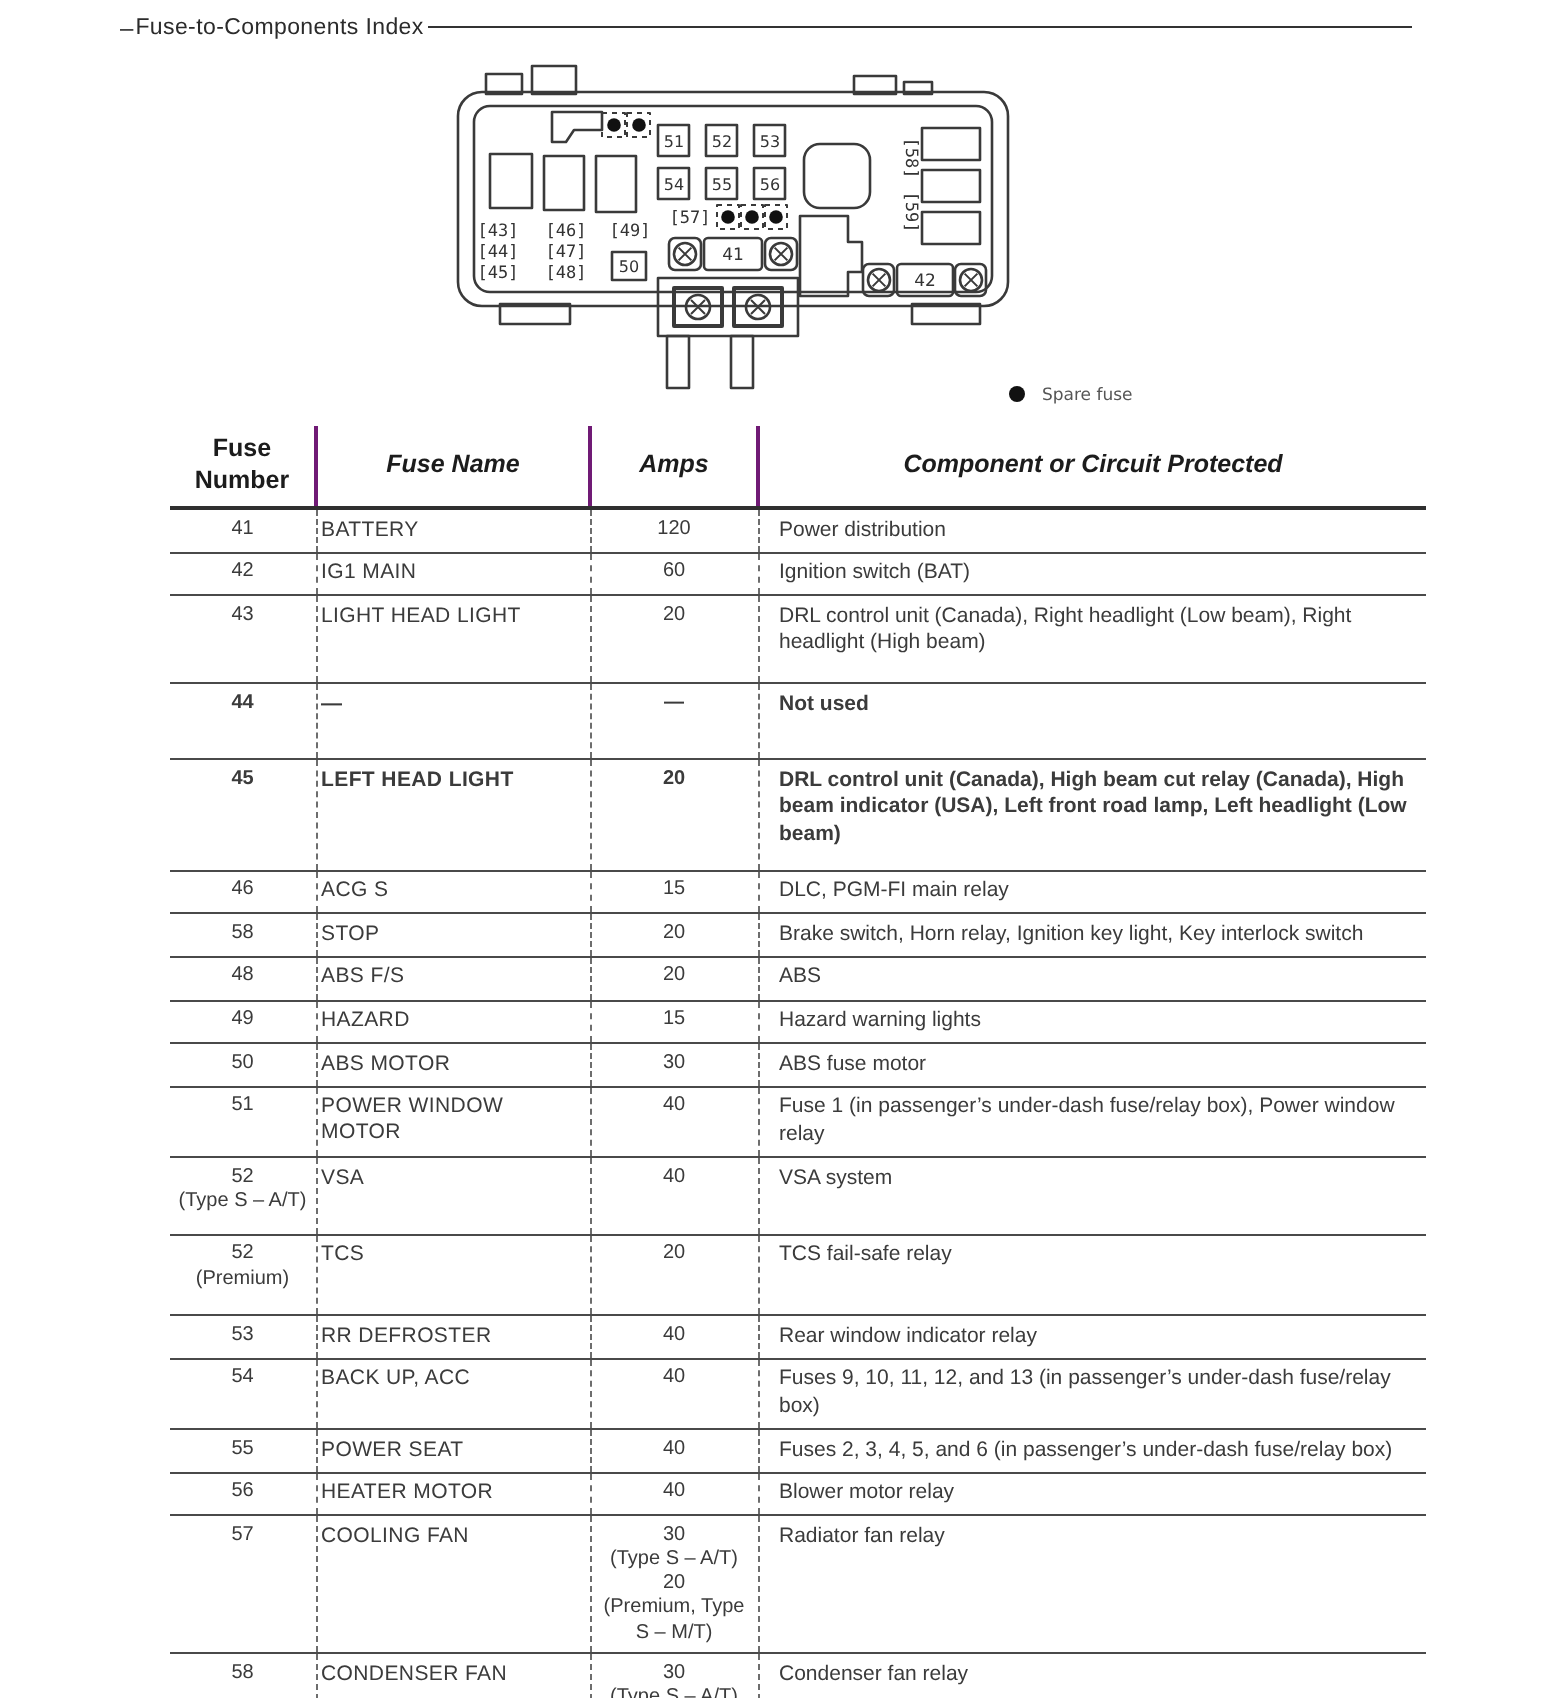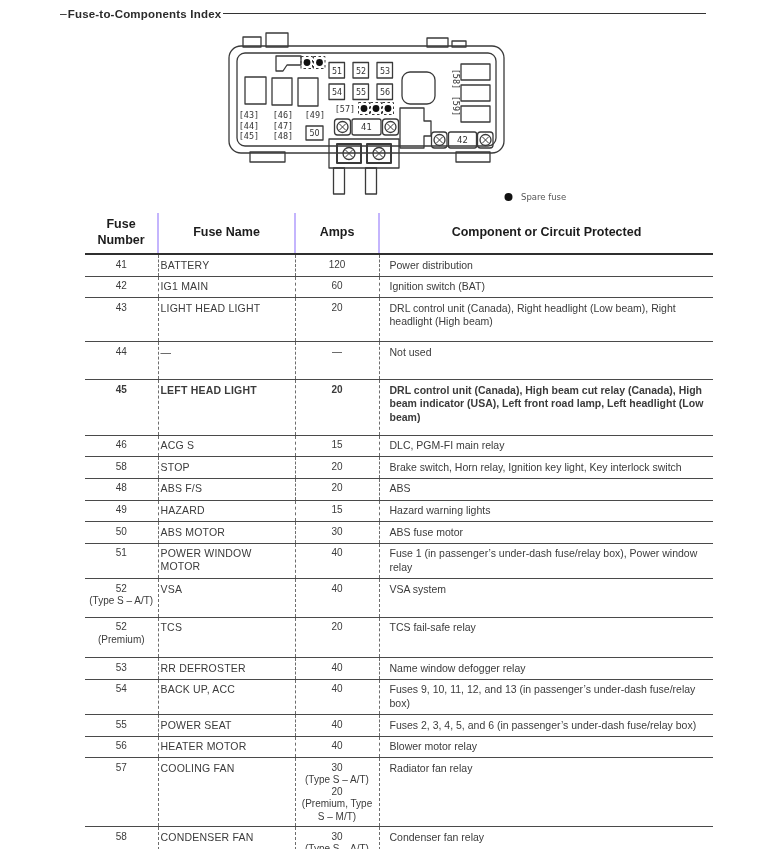--- a/index.html
+++ b/index.html
@@ -8,48 +8,48 @@
     background:#ffffff;color:#3a3a3a;
     font-family:"Liberation Sans", sans-serif;
   }
   
   .title-bar{
     position:absolute;left:60px;top:6px;width:646px;
     display:flex;align-items:flex-start;
   }
   .title-dash{font-size:12px;color:#2b2b2b;line-height:16px;}
   .title-text{
-    font-size:11.5px;font-weight:bold;color:#2b2b2b;letter-spacing:.2px;
+    font-size:11.5px;font-weight:normal;color:#2b2b2b;letter-spacing:.2px;
     line-height:16px;margin:0 2px 0 1px;white-space:nowrap;
   }
   .title-rule{flex:1;border-top:1.6px solid #333;margin-top:7px;}
   
   .diagram-svg{position:absolute;left:0;top:0;}
   
   .fuse-table-wrap{position:absolute;left:85px;top:213px;width:628px;}
   table.fuse-table{border-collapse:collapse;width:628px;table-layout:fixed;}
   .fuse-table th{
     font-size:12.5px;font-weight:bold;color:#1c1c1c;text-align:center;
     vertical-align:middle;padding:4px 2px;line-height:1.25;height:32px;
     border-bottom:2px solid #2f2f2f;
   }
-  .fuse-table th + th{border-left:2px solid #c4b5fd;}
+  .fuse-table th + th{border-left:2px solid #701a75;font-style:italic;}
   .fuse-table td{
     vertical-align:top;border-bottom:1.4px solid #4a4a4a;
     padding:3.5px 3px;color:#3b3b3b;
   }
   .fuse-table td + td{border-left:1px dashed #6d6d6d;}
   .fuse-table tbody tr:last-child td{border-bottom:none;}
   td.c-num{text-align:center;font-size:10px;white-space:pre-line;line-height:1.25;padding-left:1px;padding-right:1px;}
   td.c-name{font-size:10.5px;white-space:pre-line;line-height:1.25;padding-left:2px;letter-spacing:.2px;}
   td.c-amps{text-align:center;font-size:10px;white-space:pre-line;line-height:1.22;}
   td.c-comp{font-size:10.5px;line-height:1.3;padding-left:10px;padding-right:8px;margin-left:21px;}
   
   tbody tr:nth-child(3) td{padding-bottom:12px;}   
-  tbody tr:nth-child(4) td{padding-bottom:20px;}   
+  tbody tr:nth-child(4) td{padding-bottom:20px;font-weight:bold;}   
   tbody tr:nth-child(5) td{padding-bottom:10px;font-weight:bold;}   
   tbody tr:nth-child(12) td{padding-bottom:9px;}   
   tbody tr:nth-child(13) td{padding-bottom:11px;}  
 </style>
 </head>
 <body>
 
 <div class="title-bar">
   <span class="title-dash">–</span>
   <h1 class="title-text">Fuse-to-Components Index</h1>
@@ -287,21 +287,21 @@
     <td class="c-num">52
 (Premium)</td>
     <td class="c-name">TCS</td>
     <td class="c-amps">20</td>
     <td class="c-comp">TCS fail-safe relay</td>
   </tr>
         <tr>
     <td class="c-num">53</td>
     <td class="c-name">RR DEFROSTER</td>
     <td class="c-amps">40</td>
-    <td class="c-comp">Name window defogger relay</td>
+    <td class="c-comp">Rear window indicator relay</td>
   </tr>
         <tr>
     <td class="c-num">54</td>
     <td class="c-name">BACK UP, ACC</td>
     <td class="c-amps">40</td>
     <td class="c-comp">Fuses 9, 10, 11, 12, and 13 (in passenger’s under-dash fuse/relay box)</td>
   </tr>
         <tr>
     <td class="c-num">55</td>
     <td class="c-name">POWER SEAT</td>

